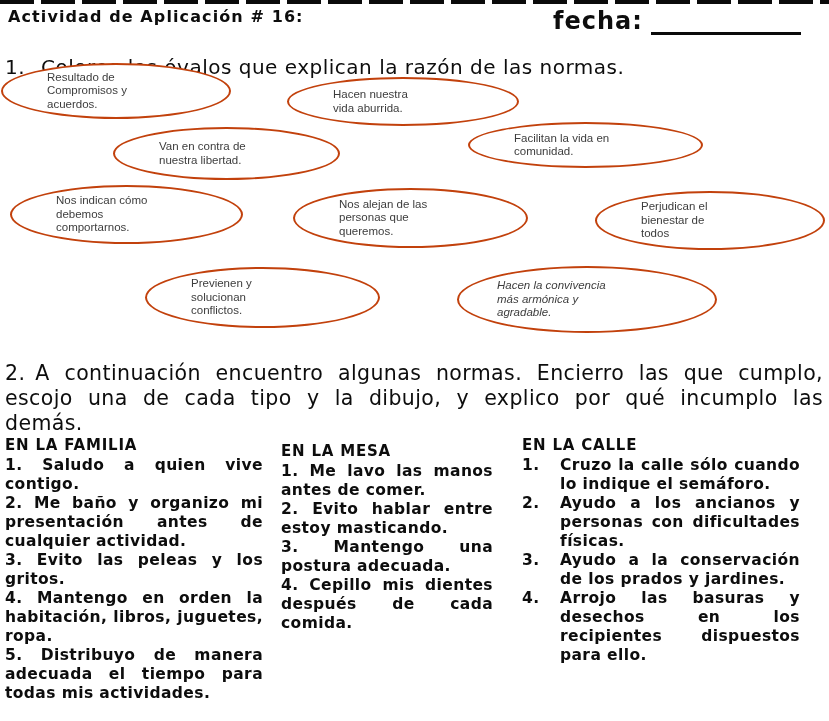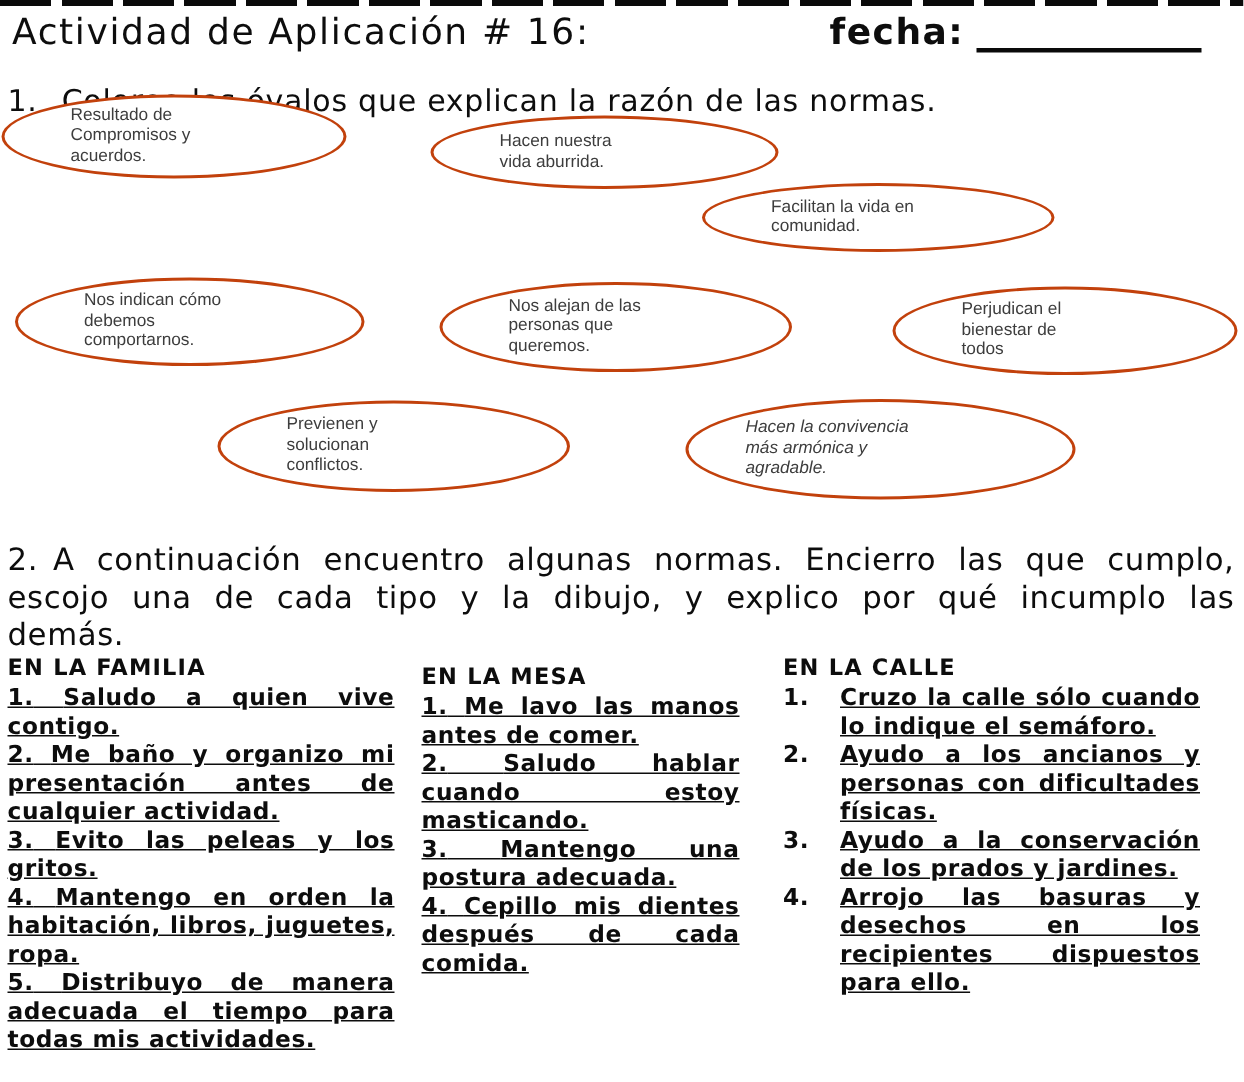--- a/index.html
+++ b/index.html
@@ -10,21 +10,21 @@
     color: #0d0d0d;
     position: relative;
     overflow: hidden;
   }
   .top-edge {
     position: absolute; top: 0; left: 0; width: 829px; height: 4px;
     background: repeating-linear-gradient(90deg, #0a0a0a 0 34px, transparent 34px 41px);
   }
   
   .header { position: absolute; top: 7px; left: 8px; right: 8px; height: 28px; }
-  .title { font-size: 24px; font-weight: normal; letter-spacing: 1.1px; white-space: nowrap; }
+  .title { font-size: 16px; font-weight: bold; letter-spacing: 1.1px; white-space: nowrap; }
   .fecha { position: absolute; left: 545px; top: 0; font-size: 24px; font-weight: bold; letter-spacing: 1px; white-space: nowrap; }
   .fecha-line { display: inline-block; width: 150px; height: 19px; border-bottom: 3px solid #0a0a0a; margin-left: 8px; vertical-align: bottom; }
   
   .instr1 { position: absolute; top: 36px; left: 5px; width: 820px; font-size: 20px; letter-spacing: 0.5px; line-height: 23px; }
   .instr1 .num { display: inline-block; margin-right: 16px; }
   
   .ovals { position: absolute; top: 58px; left: 0; width: 829px; height: 284px; }
   .oval {
     position: absolute; border: 2px solid #c2410c; border-radius: 50%;
     display: flex; align-items: center; box-sizing: border-box; background: #fff;
@@ -50,21 +50,21 @@
     position: absolute; top: 340px; left: 5px; width: 818px;
     font-size: 20.5px; line-height: 25px; letter-spacing: 0.4px; word-spacing: 3px;
     text-align: justify;
   }
   .instr2 .num { margin-right: 10px; }
   
   .columns { position: absolute; top: 436px; left: 5px; width: 820px; display: flex; align-items: flex-start; }
   .col h2 { margin: 0 0 2px 0; font-size: 15px; line-height: 18px; letter-spacing: 0.8px; font-weight: bold; }
   .col .item {
     margin: 0; text-align: justify;
-    font-weight: bold; font-size: 15.5px; line-height: 19px; letter-spacing: 0.4px; text-decoration: underline;
+    font-weight: bold; font-size: 15.5px; line-height: 19px; letter-spacing: 0.4px;
   }
   .col1 { width: 258px; }
   .col2 { width: 212px; margin-left: 18px; padding-top: 6px; }
   .col3 { width: 278px; margin-left: 29px; }
   .col3 .item { position: relative; padding-left: 38px; }
   .col3 .item .num { position: absolute; left: 0; top: 0; }
 </style>
 </head>
 <body>
 
@@ -83,20 +83,24 @@
 
 <div class="ovals">
   <div class="oval o1">
       <span class="otext">Resultado de
 Compromisos y
 acuerdos.</span>
     </div>
   <div class="oval o2">
       <span class="otext">Hacen nuestra
 vida aburrida.</span>
+    </div>
+  <div class="oval o4">
+      <span class="otext">Van en contra de
+nuestra libertad.</span>
     </div>
   <div class="oval o5">
       <span class="otext">Facilitan la vida en
 comunidad.</span>
     </div>
   <div class="oval o6">
       <span class="otext">Nos indican cómo
 debemos
 comportarnos.</span>
     </div>
@@ -133,21 +137,21 @@
     <p class="item"><span class="num">1.</span> <span>Saludo a quien vive contigo.</span></p>
     <p class="item"><span class="num">2.</span> <span>Me baño y organizo mi presentación antes de cualquier actividad.</span></p>
     <p class="item"><span class="num">3.</span> <span>Evito las peleas y los gritos.</span></p>
     <p class="item"><span class="num">4.</span> <span>Mantengo en orden la habitación, libros, juguetes, ropa.</span></p>
     <p class="item"><span class="num">5.</span> <span>Distribuyo de manera adecuada el tiempo para todas mis actividades.</span></p>
   </section>
 
   <section class="col col2">
     <h2>EN LA MESA</h2>
     <p class="item"><span class="num">1.</span> <span>Me lavo las manos antes de comer.</span></p>
-    <p class="item"><span class="num">2.</span> <span>Saludo hablar cuando estoy masticando.</span></p>
+    <p class="item"><span class="num">2.</span> <span>Evito hablar entre estoy masticando.</span></p>
     <p class="item"><span class="num">3.</span> <span>Mantengo una postura adecuada.</span></p>
     <p class="item"><span class="num">4.</span> <span>Cepillo mis dientes después de cada comida.</span></p>
   </section>
 
   <section class="col col3">
     <h2>EN LA CALLE</h2>
     <p class="item"><span class="num">1.</span> <span>Cruzo la calle sólo cuando lo indique el semáforo.</span></p>
     <p class="item"><span class="num">2.</span> <span>Ayudo a los ancianos y personas con dificultades físicas.</span></p>
     <p class="item"><span class="num">3.</span> <span>Ayudo a la conservación de los prados y jardines.</span></p>
     <p class="item"><span class="num">4.</span> <span>Arrojo las basuras y desechos en los recipientes dispuestos para ello.</span></p>

